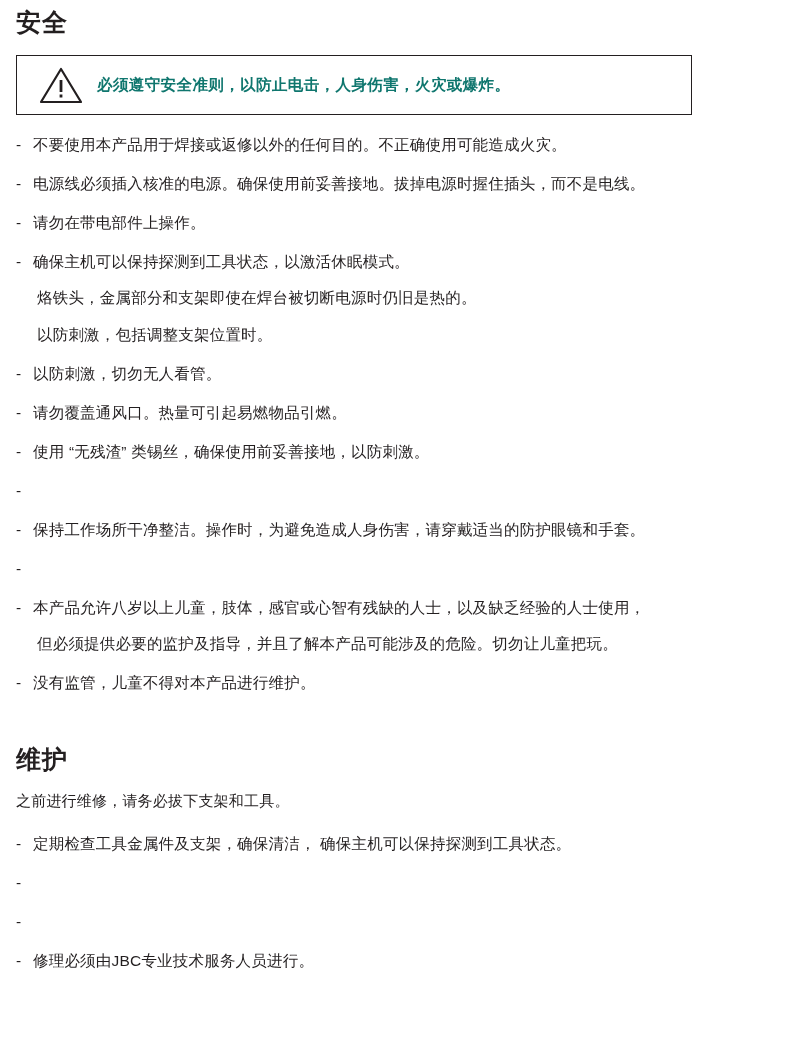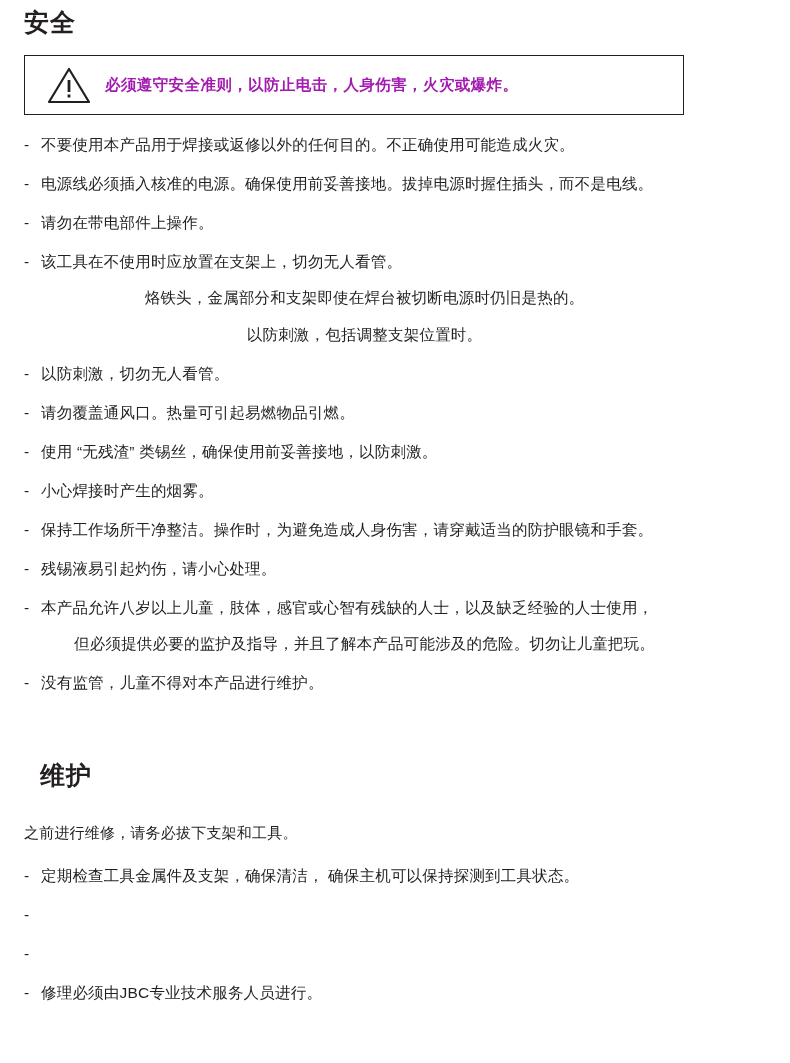--- a/index.html
+++ b/index.html
@@ -12,21 +12,21 @@
     height: 1063px;
     font-family: "Liberation Sans", sans-serif;
     color: #231f20;
     -webkit-font-smoothing: antialiased;
   }
   .page {
     position: relative;
     width: 708px;
     height: 1063px;
     box-sizing: border-box;
-    padding: 0 24px;
+    padding: 0 16px;
     overflow: hidden;
   }
   .section-title {
     font-size: 25px;
     font-weight: bold;
     letter-spacing: 1px;
     margin: 0;
     padding-top: 6px;
     color: #231f20;
   }
@@ -43,21 +43,21 @@
     flex: 0 0 auto;
     width: 44px;
     height: 38px;
     margin-right: 14px;
     display: block;
   }
   .warning-text {
     font-size: 15.5px;
     font-weight: bold;
     letter-spacing: 0.4px;
-    color: #a21caf;
+    color: #0f766e;
   }
   .bullets {
     margin-top: 10px;
   }
   .bullet-line {
     display: flex;
     font-size: 15.5px;
     line-height: 1.42;
     padding: 8.5px 0;
     letter-spacing: 0.2px;
@@ -65,33 +65,32 @@
   .bullet-line .dash {
     flex: 0 0 auto;
     width: 17px;
     color: #231f20;
   }
   .bullet-line .txt {
     flex: 1 1 auto;
   }
   .bullet-line.cont {
     padding-top: 6px;
-    text-align: center;
   }
   .bullet-line.cont .dash {
     visibility: hidden;
   }
   .bullet-line.cont .txt {
     padding-left: 4px;
   }
   .maint-title {
     font-size: 25px;
     font-weight: bold;
     letter-spacing: 1px;
-    margin: 16px;
+    margin: 0;
     padding-top: 40px;
   }
   .plain-line {
     font-size: 15px;
     line-height: 1.42;
     padding: 14px 0 4px 0;
     letter-spacing: 0.2px;
   }
 </style>
 </head>
@@ -118,21 +117,21 @@
       <div class="bullet-line">
         <span class="dash">-</span>
         <span class="txt">电源线必须插入核准的电源。确保使用前妥善接地。拔掉电源时握住插头，而不是电线。</span>
       </div>
       <div class="bullet-line">
         <span class="dash">-</span>
         <span class="txt">请勿在带电部件上操作。</span>
       </div>
       <div class="bullet-line">
         <span class="dash">-</span>
-        <span class="txt">该工具在不使用时应放置在支架上，切勿无人看管。</span>
+        <span class="txt">确保主机可以保持探测到工具状态，以激活休眠模式。</span>
       </div>
       <div class="bullet-line cont">
         <span class="dash">-</span>
         <span class="txt">烙铁头，金属部分和支架即使在焊台被切断电源时仍旧是热的。</span>
       </div>
       <div class="bullet-line cont">
         <span class="dash">-</span>
         <span class="txt">以防刺激，包括调整支架位置时。</span>
       </div>
       <div class="bullet-line">
@@ -142,29 +141,27 @@
       <div class="bullet-line">
         <span class="dash">-</span>
         <span class="txt">请勿覆盖通风口。热量可引起易燃物品引燃。</span>
       </div>
       <div class="bullet-line">
         <span class="dash">-</span>
         <span class="txt">使用 “无残渣” 类锡丝，确保使用前妥善接地，以防刺激。</span>
       </div>
       <div class="bullet-line">
         <span class="dash">-</span>
-        <span class="txt">小心焊接时产生的烟雾。</span>
       </div>
       <div class="bullet-line">
         <span class="dash">-</span>
         <span class="txt">保持工作场所干净整洁。操作时，为避免造成人身伤害，请穿戴适当的防护眼镜和手套。</span>
       </div>
       <div class="bullet-line">
         <span class="dash">-</span>
-        <span class="txt">残锡液易引起灼伤，请小心处理。</span>
       </div>
       <div class="bullet-line">
         <span class="dash">-</span>
         <span class="txt">本产品允许八岁以上儿童，肢体，感官或心智有残缺的人士，以及缺乏经验的人士使用，</span>
       </div>
       <div class="bullet-line cont">
         <span class="dash">-</span>
         <span class="txt">但必须提供必要的监护及指导，并且了解本产品可能涉及的危险。切勿让儿童把玩。</span>
       </div>
       <div class="bullet-line">

